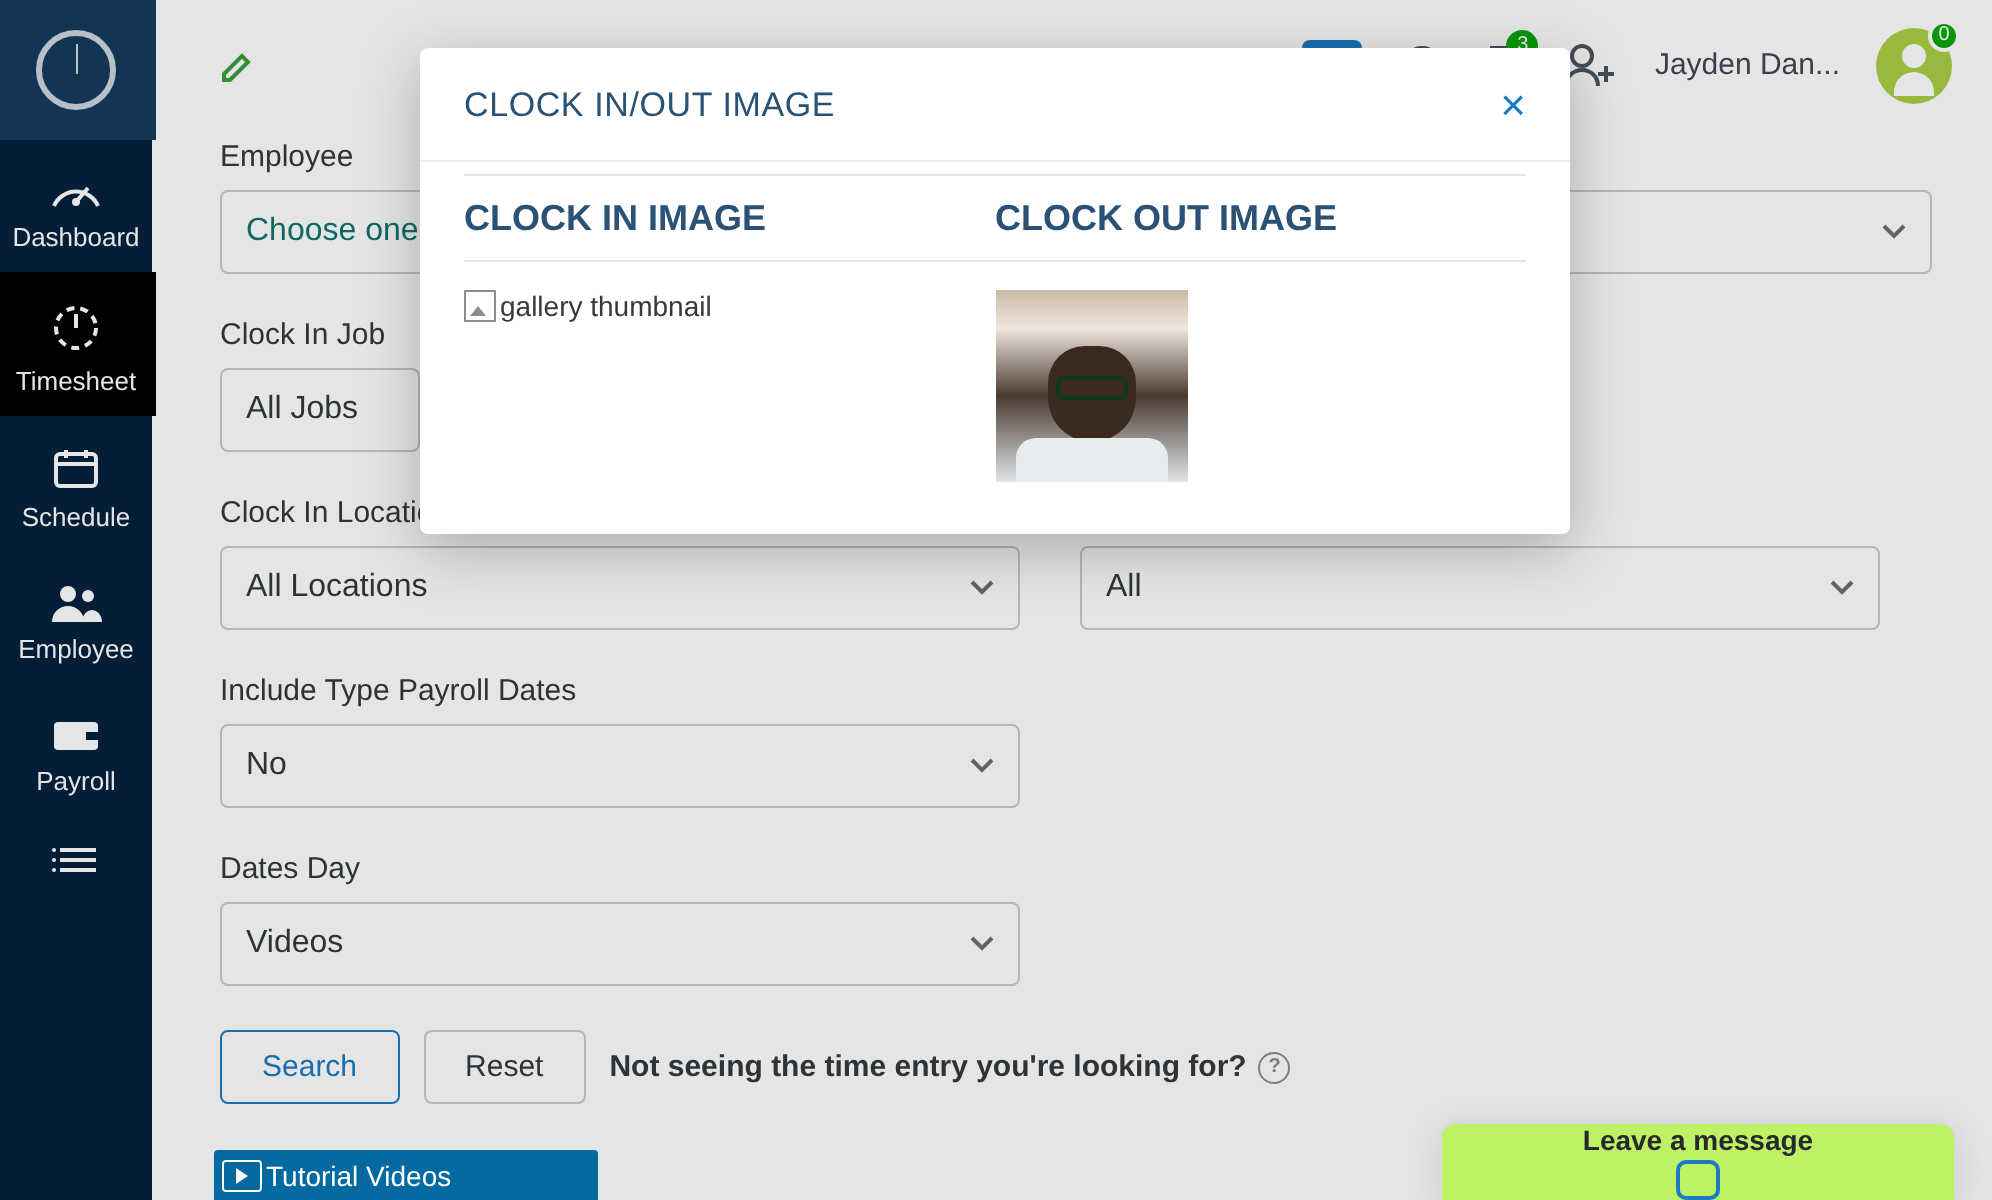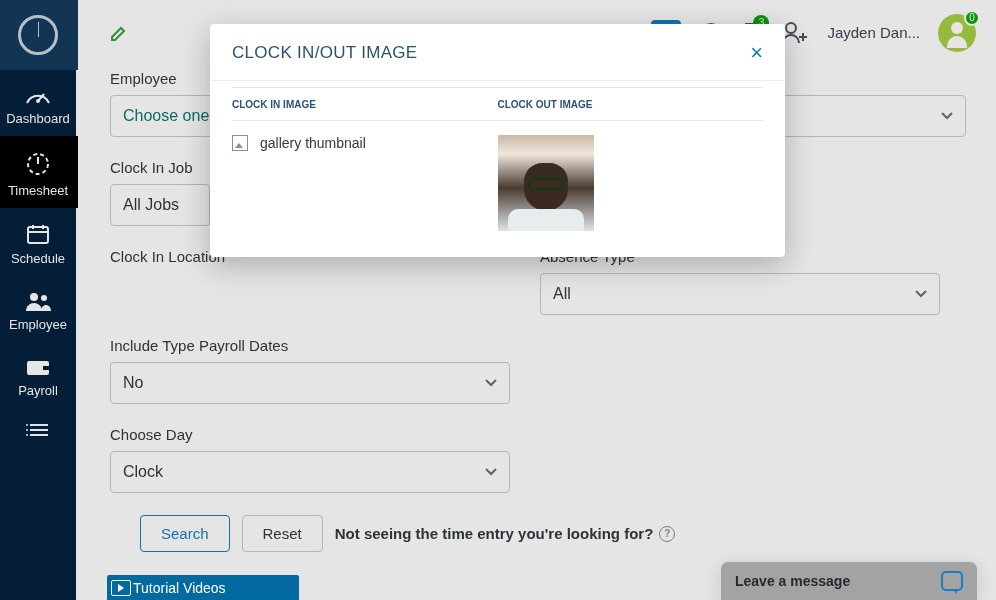--- a/index.html
+++ b/index.html
@@ -30,52 +30,52 @@
 
   
   .main { position:absolute; left:80px; top:65px; right:0; bottom:0; padding:5px 30px 0; overflow:hidden; }
   .row { display:flex; gap:30px; margin-bottom:22px; }
   .col { flex:1; }
   .col-half { width:400px; }
   .label { font-size:15px; color:#33393d; margin-bottom:8px; display:block; }
   .select { width:100%; border:1px solid #c8ccd0; border-radius:4px; height:42px; display:flex; align-items:center; padding:0 12px; font-size:16px; color:#33393d; position:relative; background:#fff; }
   .select .caret { margin-left:auto; }
   .placeholder { color:#0f766e; }
-  .actions { display:flex; align-items:center; gap:12px; margin-top:6px;margin-left:30px; }
+  .actions { display:flex; align-items:center; gap:12px; margin-top:6px; }
   .btn { border:1px solid #c8ccd0; background:#fff; border-radius:4px; padding:9px 20px; font-size:15px; color:#33393d; cursor:pointer; }
   .search-btn { border:1px solid #1a7cc2; color:#1a7cc2; }
   .hint { font-size:15px; color:#33393d; font-weight:600; display:flex; align-items:center; gap:6px; }
   .q-icon { width:16px; height:16px; border-radius:50%; border:1.5px solid #8a8f94; color:#8a8f94; font-size:10px; display:flex; align-items:center; justify-content:center; }
 
   
   .overlay { position:absolute; inset:0; background:rgba(0,0,0,0.10); }
 
   
   .modal { position:absolute; left:210px; top:24px; width:575px; background:#fff; border-radius:4px; box-shadow:0 8px 30px rgba(0,0,0,.25); }
   .modal-header { display:flex; justify-content:space-between; align-items:center; padding:18px 22px 16px; border-bottom:1px solid #eceef0; }
   .modal-title { font-size:17px; font-weight:400; color:#2a5275; letter-spacing:0.3px; }
   .close-x { color:#1a7cc2; font-size:22px; cursor:pointer; line-height:1; }
   .modal-body { padding:6px 22px 26px; }
   .img-cols { display:flex; border-bottom:1px solid #e3e6e8; padding-bottom:10px; margin-bottom:14px; border-top:1px solid #e3e6e8; padding-top:11px;}
-  .img-col { flex:1; font-size:10px; font-weight:600; color:#2a5275; }
+  .img-col { flex:1; font-size:18px; font-weight:600; color:#2a5275; }
   .thumbs { display:flex; }
   .thumb-col { flex:1; }
-  .broken-img { display:flex; align-items:flex-end; gap:12px; font-size:14px; color:#33393d; }
+  .broken-img { display:flex; align-items:flex-end; gap:2px; font-size:14px; color:#33393d; }
   .broken-img .ico { width:16px; height:16px; border:1px solid #8a8f94; position:relative; display:inline-block; }
   .broken-img .ico::after { content:""; position:absolute; left:2px; bottom:2px; width:0; height:0; border-left:4px solid transparent; border-right:4px solid transparent; border-bottom:5px solid #8a8f94; }
   .photo { width:96px; height:96px; background:linear-gradient(180deg,#c9b9a6 0%, #efe6dd 20%, #4b3b30 55%, #dfe4e8 100%); position:relative; cursor:pointer; }
   .photo .head { position:absolute; top:28px; left:26px; width:44px; height:48px; background:#3a2a20; border-radius:20px 20px 24px 24px; }
   .photo .glasses { position:absolute; top:43px; left:30px; width:36px; height:12px; border:2px solid #0e3a16; border-radius:4px; background:transparent; display:flex; }
   .photo .shirt { position:absolute; bottom:0; left:10px; width:76px; height:22px; background:#e7ecef; border-radius:10px 10px 0 0;}
 
   
   .tutorial { position:absolute; left:107px; bottom:0; height:25px; width:192px; background:#0369a1; color:#fff; font-size:14px; display:flex; align-items:center; gap:2px; padding-left:4px; border-radius:2px 2px 0 0; }
   .tutorial .play-box { width:20px; height:16px; border:1.5px solid #fff; border-radius:2px; display:flex; align-items:center; justify-content:center; }
   .tutorial .play-box::after { content:""; width:0; height:0; border-left:6px solid #fff; border-top:4px solid transparent; border-bottom:4px solid transparent; }
-  .chat { position:absolute; right:18px; bottom:0; width:258px; height:39px; background:#a3a3a3; border:1px solid #d6dbe0; border-bottom:none; border-radius:8px 8px 0 0; box-shadow:0 4px 18px rgba(0,0,0,.12); display:flex; align-items:center; justify-content:space-between; padding:0 14px; }
+  .chat { position:absolute; right:18px; bottom:0; width:258px; height:39px; background:#bef264; border:1px solid #d6dbe0; border-bottom:none; border-radius:8px 8px 0 0; box-shadow:0 4px 18px rgba(0,0,0,.12); display:flex; align-items:center; justify-content:space-between; padding:0 14px;flex-direction:column; }
   .chat-text { font-size:14px; font-weight:700; color:#262a2e; }
   .chat-icon { width:22px; height:20px; border:2.5px solid #1a7cc2; border-radius:5px; position:relative; }
   .chat-icon::after { content:""; position:absolute; bottom:-5px; right:4px; width:0; height:0; border-left:5px solid transparent; border-top:5px solid #1a7cc2; }
 
   svg { display:block; }
 </style>
 </head>
 <body>
 
 <nav class="sidebar">
@@ -196,20 +196,26 @@
       <span class="label">Clock In Job</span>
       <div class="select" style="width:100px">
         <span>All Jobs</span>
       </div>
     </div>
   </div>
 
   <div class="row">
     <div class="col-half">
       <span class="label">Clock In Location</span>
+      <div class="select">
+        <span>All Locations</span>
+        <svg class="caret" width="12" height="8" viewBox="0 0 12 8">
+            <path d="M1 1l5 5 5-5" fill="none" stroke="#6a6f74" stroke-width="2"></path>
+          </svg>
+      </div>
     </div>
     <div class="col-half">
       <span class="label">Absence Type</span>
       <div class="select">
         <span>All</span>
         <svg class="caret" width="12" height="8" viewBox="0 0 12 8">
             <path d="M1 1l5 5 5-5" fill="none" stroke="#6a6f74" stroke-width="2"></path>
           </svg>
       </div>
     </div>
@@ -222,23 +228,23 @@
         <span>No</span>
         <svg class="caret" width="12" height="8" viewBox="0 0 12 8">
             <path d="M1 1l5 5 5-5" fill="none" stroke="#6a6f74" stroke-width="2"></path>
           </svg>
       </div>
     </div>
   </div>
 
   <div class="row">
     <div class="col-half">
-      <span class="label">Choose Day</span>
-      <div class="select">
-        <span>Clock</span>
+      <span class="label">Dates Day</span>
+      <div class="select">
+        <span>Videos</span>
         <svg class="caret" width="12" height="8" viewBox="0 0 12 8">
             <path d="M1 1l5 5 5-5" fill="none" stroke="#6a6f74" stroke-width="2"></path>
           </svg>
       </div>
     </div>
   </div>
 
   <div class="actions">
     <button class="btn search-btn">Search</button>
     <button class="btn">Reset</button>

